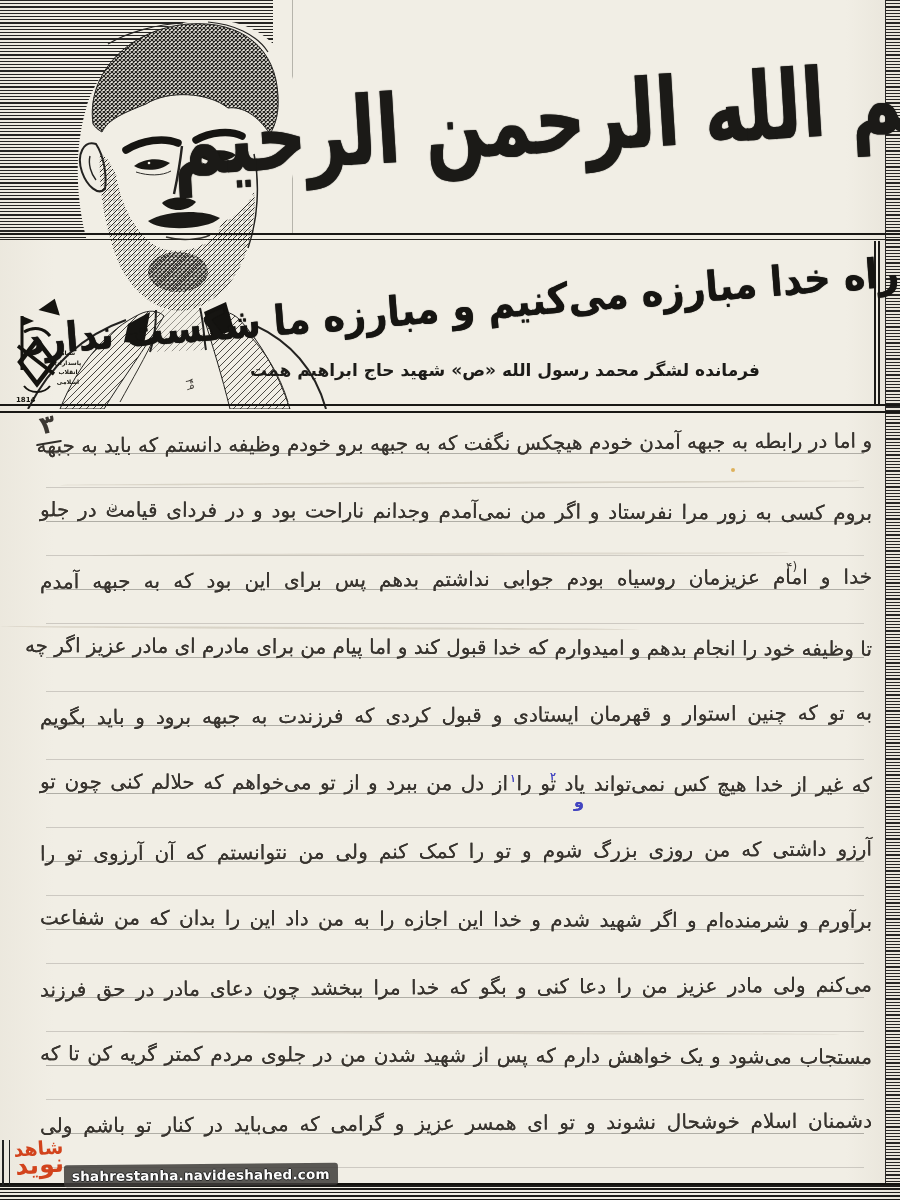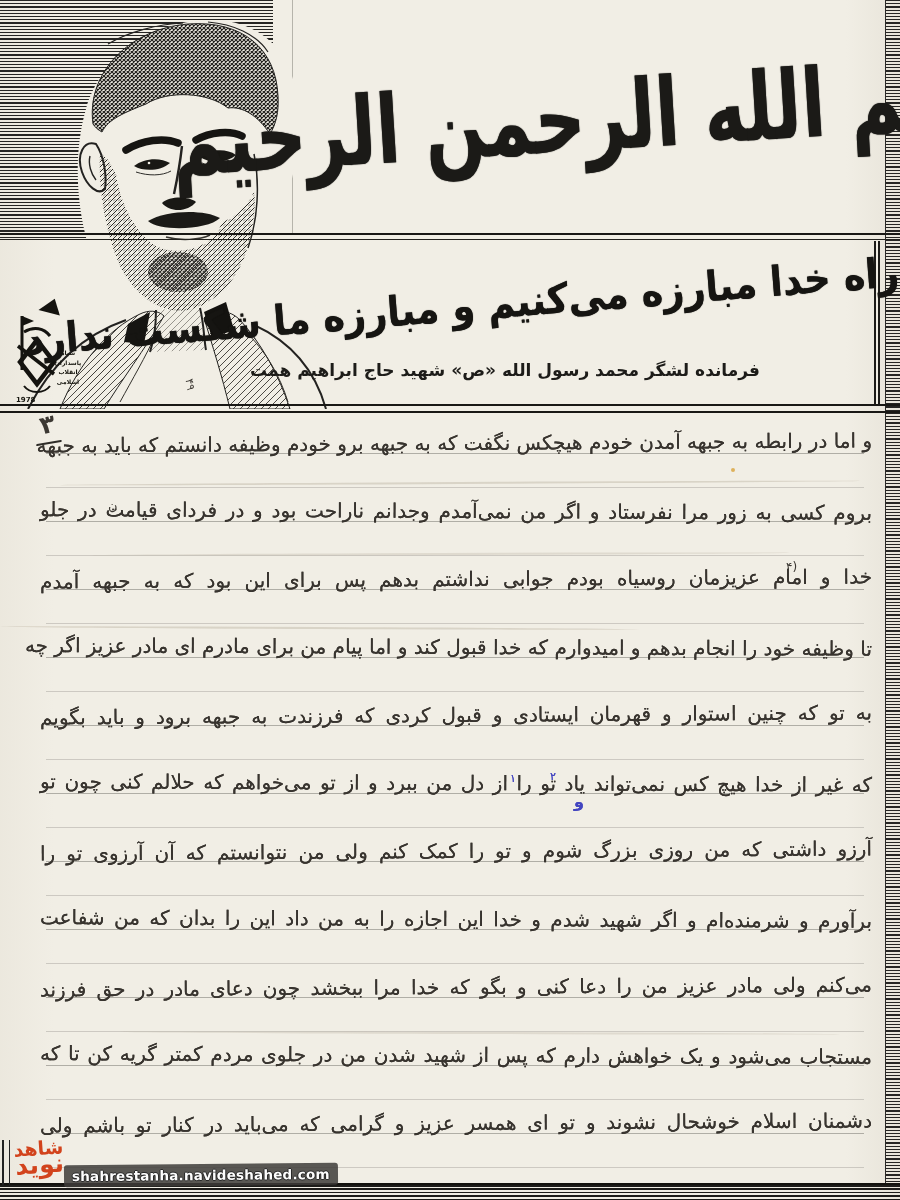--- a/index.html
+++ b/index.html
@@ -144,21 +144,21 @@
     <path d="M4,34 L40,62" stroke="#14130f" stroke-width="3.5"></path>
     <path d="M10,20 C20,14 30,16 36,24" fill="none" stroke="#14130f" stroke-width="3"></path>
     <path d="M10,74 C16,82 30,82 36,74" fill="none" stroke="#14130f" stroke-width="2"></path>
   </svg>
   <div class="emblem-text" style="left:54px;top:348px;">
     <span>سپاه</span><br>
     <span>پاسداران</span><br>
     <span>انقلاب</span><br>
     <span>اسلامی</span>
   </div>
-  <div class="emblem-year" style="left:16px;top:396px;">1978</div>
+  <div class="emblem-year" style="left:16px;top:396px;">1814</div>
 
   <div class="abs" style="left:295px;top:6px;width:585px;height:222px;display:flex;align-items:center;justify-content:center;">
     <span class="bismillah">بسم الله الرحمن الرحیم</span>
   </div>
 
   <div class="abs dline-top" style="left:0;top:233px;width:900px;"></div>
   <div class="abs dline-bot" style="left:0;top:404px;width:900px;"></div>
   <div class="abs vline-right" style="left:874px;top:241px;height:163px;"></div>
 
   <div class="abs" style="left:150px;top:243px;width:726px;height:118px;display:flex;align-items:center;justify-content:center;">

